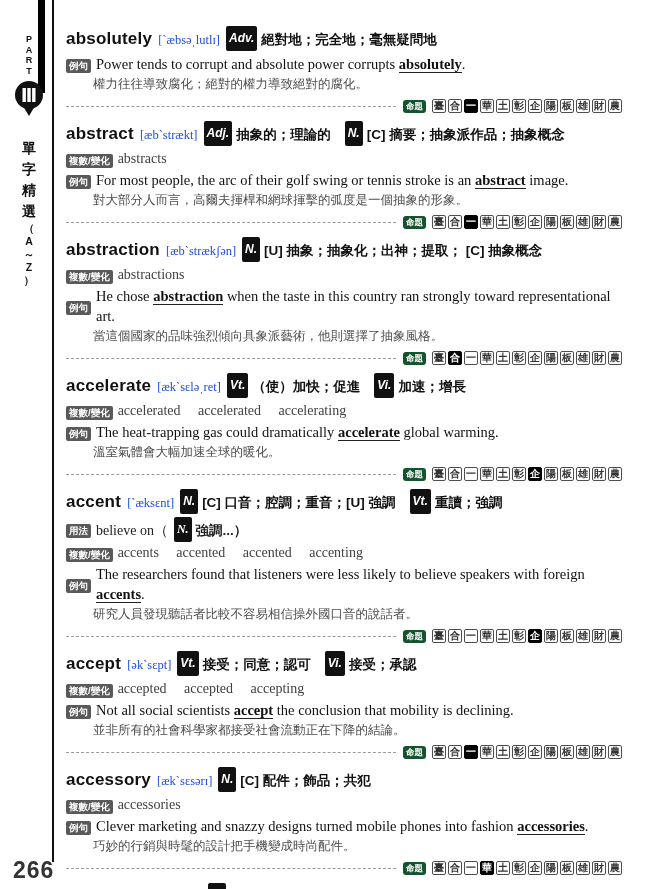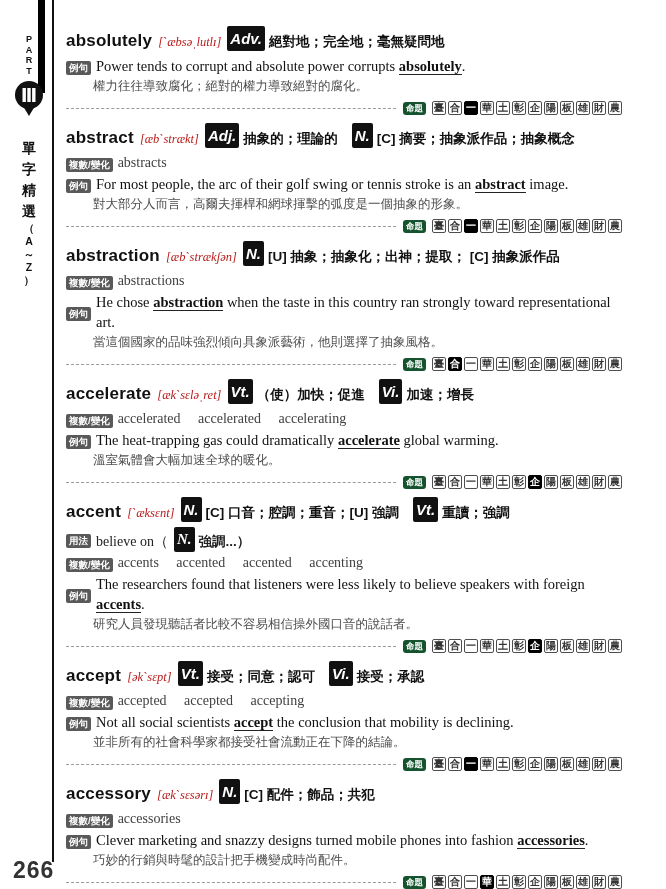--- a/index.html
+++ b/index.html
@@ -36,25 +36,25 @@
   .side-title .latin { font-size:10.5px; font-weight:bold; line-height:13px; color:#111; }
 
   
   .main {
     position:absolute; left:66px; top:26px; width:556px;
   }
   .entry { margin-bottom:5px; }
 
   .headline { line-height:24px; margin-bottom:2px; white-space:nowrap; }
   .headword { font-size:17px; font-weight:bold; color:#111; letter-spacing:0.2px; }
-  .phonetic { font-family:"Liberation Serif", serif; font-size:12.5px; color:#b91c1c; margin-left:3px;font-style:italic; }
+  .phonetic { font-family:"Liberation Serif", serif; font-size:12.5px; color:#1d4ed8; margin-left:3px; }
   .senses { }
   .pos-badge {
     display:inline-block; background:#111; color:#fff;
-    font-size:15px; font-weight:bold; font-style:italic;
+    font-size:12px; font-weight:bold; font-style:italic;
     line-height:11px; padding:7px 3px; border-radius:2px;
     vertical-align:2px; margin:0 4px 0 6px;
   }
   .def { font-size:13.5px; font-weight:bold; color:#111; }
   .sense + .sense { margin-left:8px; }
 
   .line { display:flex; align-items:center; line-height:20px; margin-bottom:1px; }
   .label-badge {
     flex:0 0 auto; display:inline-block; background:#595959; color:#fff;
     font-size:9.5px; font-weight:bold; line-height:12px;
@@ -189,21 +189,21 @@
           <span class="tag-box">板</span>
           <span class="tag-box">雄</span>
           <span class="tag-box">財</span>
           <span class="tag-box">農</span>
         </span>
     </div>
   </section>
 
   <section class="entry">
     <div class="headline">
-      <span class="headword">abstraction</span><span class="phonetic"> [æbˋstrækʃən]</span><span class="senses"><span class="sense"><span class="pos-badge">N.</span><span class="def">[U] 抽象；抽象化；出神；提取； [C] 抽象派作品</span></span></span>
+      <span class="headword">abstraction</span><span class="phonetic"> [æbˋstrækʃən]</span><span class="senses"><span class="sense"><span class="pos-badge">N.</span><span class="def">[U] 抽象；抽象化；出神；提取； [C] 抽象概念</span></span></span>
     </div>
 
     <div class="line forms-line">
       <span class="label-badge">複數/變化</span>
       <span class="forms">abstractions</span>
     </div>
     <div class="line example-line">
       <span class="label-badge">例句</span>
       <p class="example"><span>He chose </span><span class="kw">abstraction</span><span> when the taste in this country ran strongly toward representational art.</span></p>
     </div>

